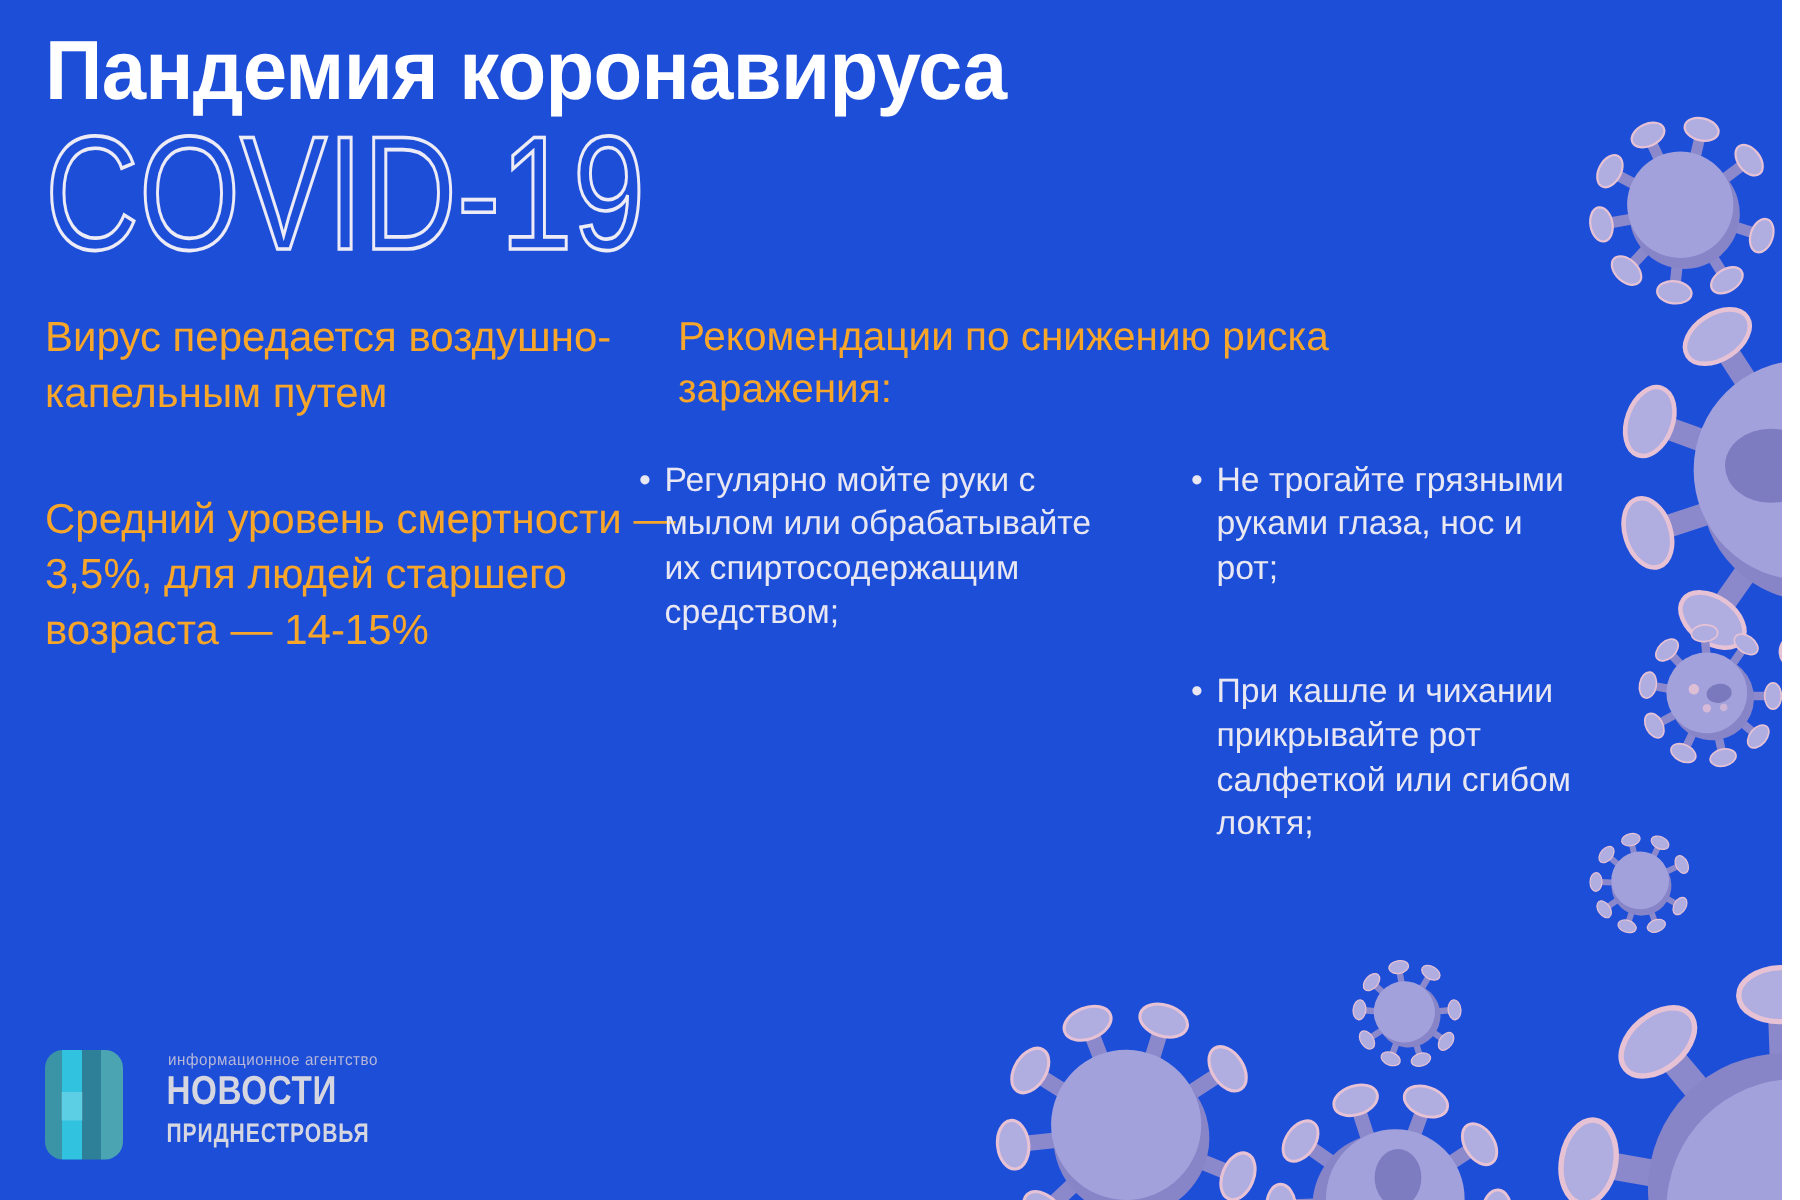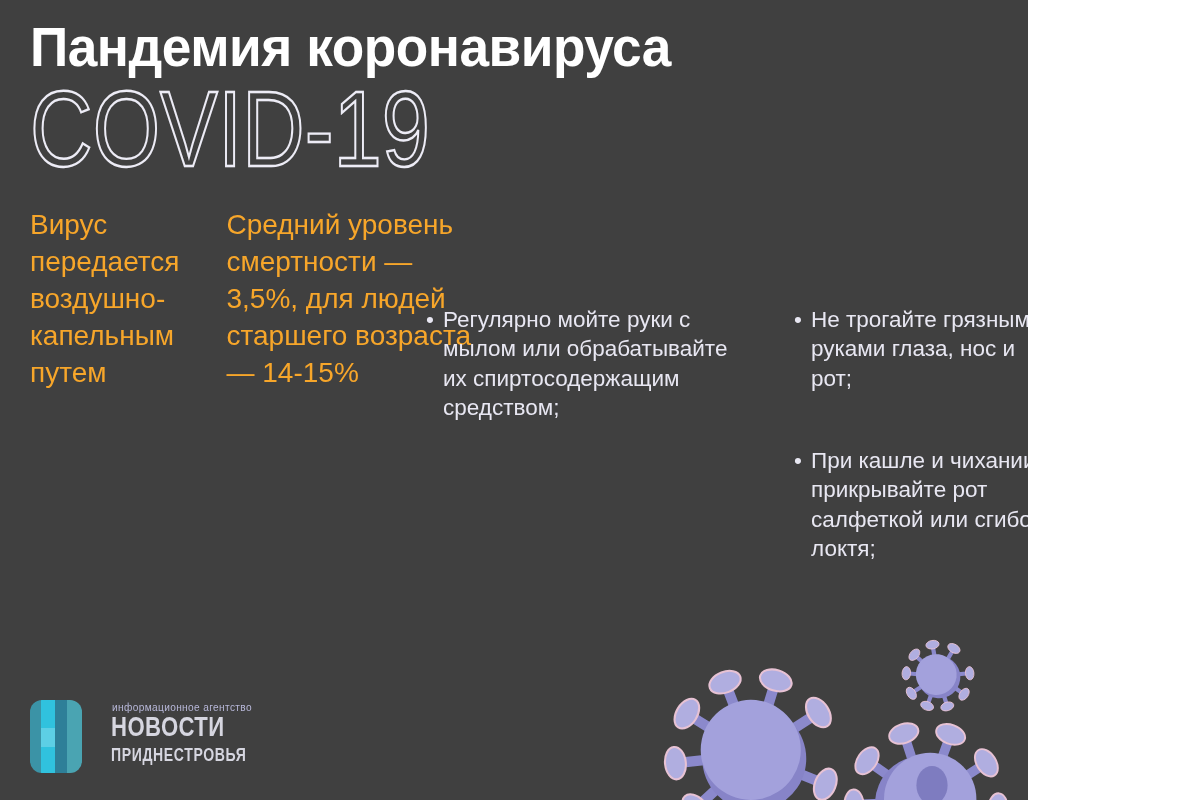--- a/index.html
+++ b/index.html
@@ -1,39 +1,39 @@
 <!DOCTYPE html>
 <html><head>
 <meta charset="utf-8">
 <style>
   * { margin:0; padding:0; box-sizing:border-box; }
   html,body { width:1200px; height:800px; }
   .canvas {
-    position:relative; width:1028px; height:800px;
-    background:#404040; overflow:hidden;
+    position:relative; width:1188px; height:800px;
+    background:#1d4ed8; overflow:hidden;
     font-family:"Liberation Sans", sans-serif;
     color:#e8e7f2;
   }
   
   .title {
     position:absolute; left:30px; top:14px;
     font-size:56px; font-weight:bold; color:#ffffff;
     letter-spacing:-0.5px; white-space:nowrap;
     transform:scaleX(0.95); transform-origin:left center;
   }
   .covid-svg { position:absolute; left:26px; top:72px; }
   .covid-svg text {
     font-family:"Liberation Sans", sans-serif;
     font-weight:400;
     fill:none; stroke:#edecf6; stroke-width:2.4px;
   }
   
   .facts {
     position:absolute; left:30px; top:207px; width:445px;
-    display:flex; flex-direction:row; gap:47px;
+    display:flex; flex-direction:column; gap:47px;
   }
   .facts p {
     font-size:28px; line-height:1.32; color:#f7a62a;
   }
   
   .rec-heading {
     position:absolute; left:452px; top:207px; width:480px;
     font-size:27px; line-height:1.3; color:#f7a62a;
   }
   .rec-item {
@@ -158,20 +158,21 @@
   <h1 class="title">Пандемия коронавируса</h1>
   <svg class="covid-svg" width="480" height="120" viewBox="0 0 480 120">
     <text x="4" y="94" font-size="108" textLength="400" lengthAdjust="spacingAndGlyphs">COVID-19</text>
   </svg>
 
   <div class="facts">
     <p>Вирус передается воздушно-капельным путем</p>
     <p>Средний уровень смертности — 3,5%, для людей старшего возраста — 14-15%</p>
   </div>
 
+  <div class="rec-heading">Рекомендации по снижению риска заражения:</div>
   <div class="rec-item c1r1">Регулярно мойте руки с мылом или обрабатывайте их спиртосодержащим средством;</div>
   <div class="rec-item c2r2">При кашле и чихании прикрывайте рот салфеткой или сгибом локтя;</div>
   <div class="rec-item c2r1">Не трогайте грязными руками глаза, нос и рот;</div>
 
 
   <div class="agency-logo"></div>
   <div class="agency-tagline">информационное агентство</div>
   <div class="agency-name1">НОВОСТИ</div>
   <div class="agency-name2">ПРИДНЕСТРОВЬЯ</div>
 

